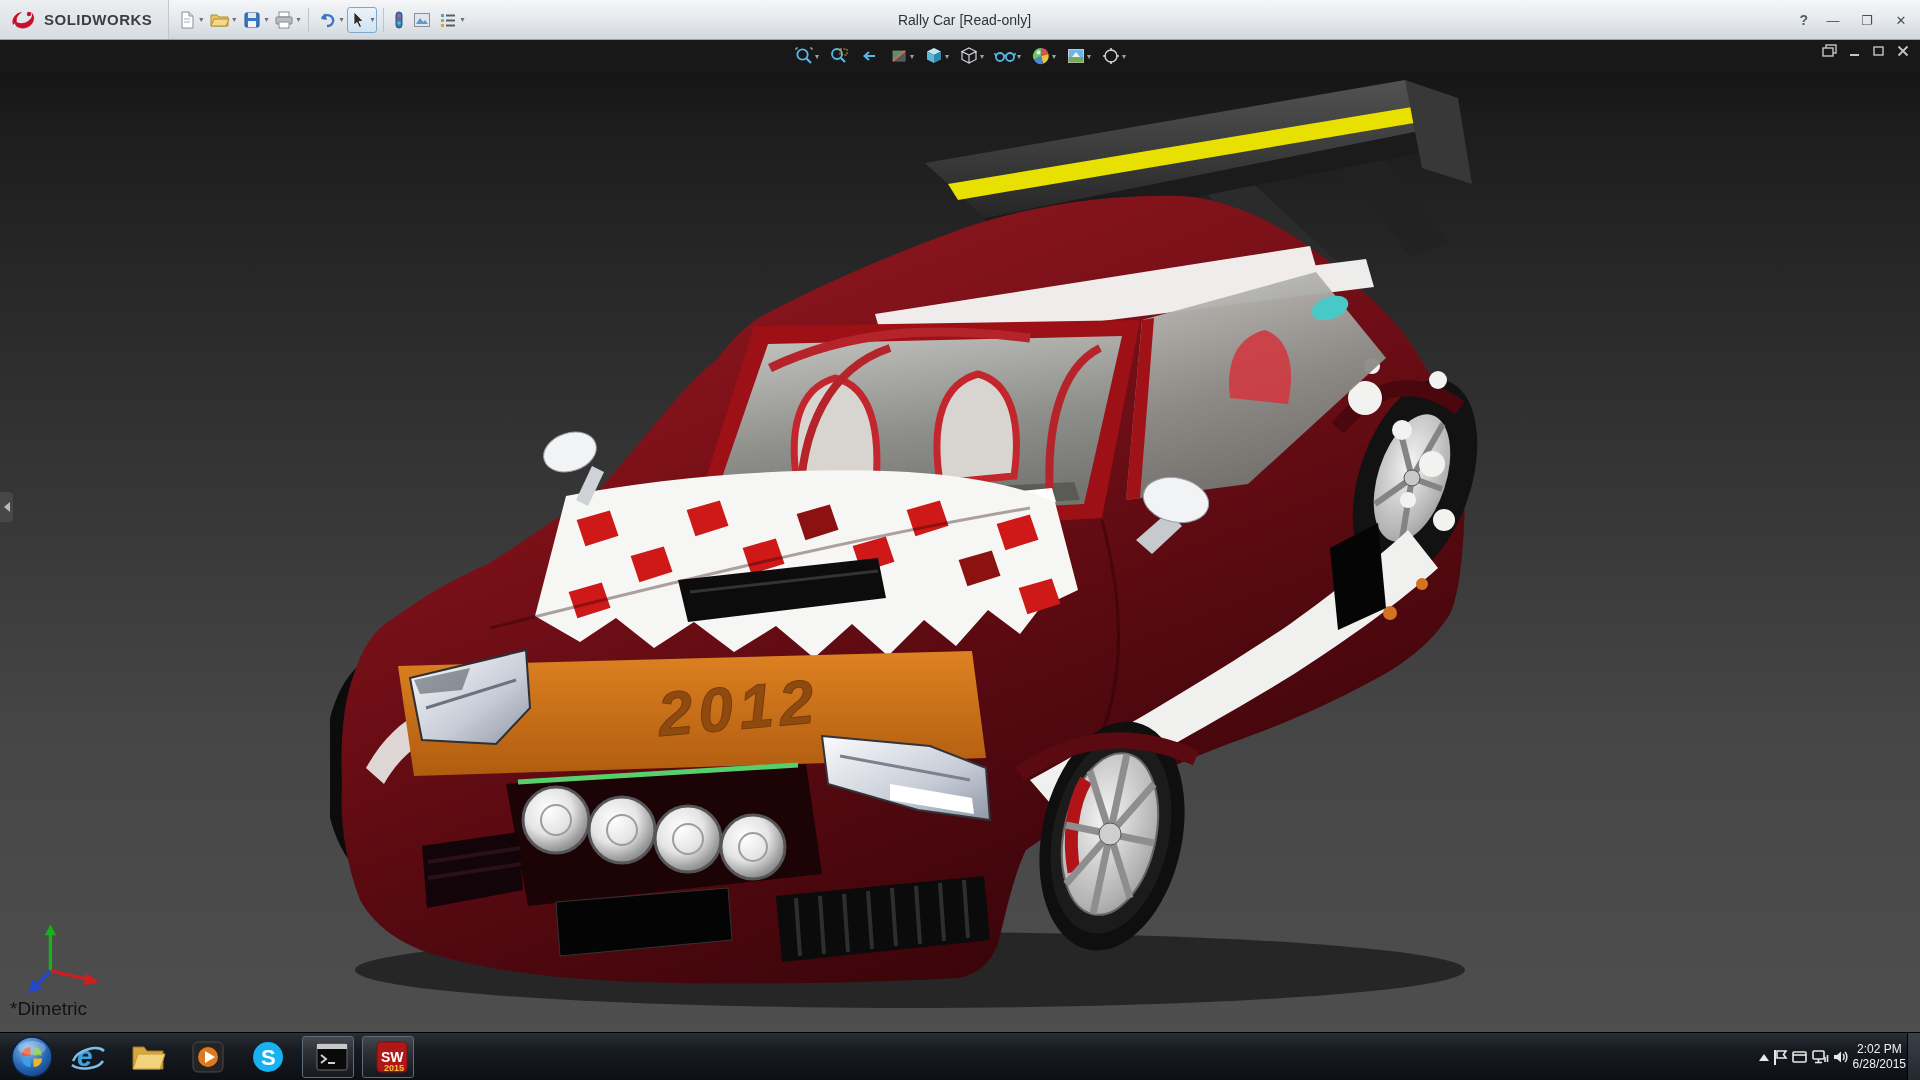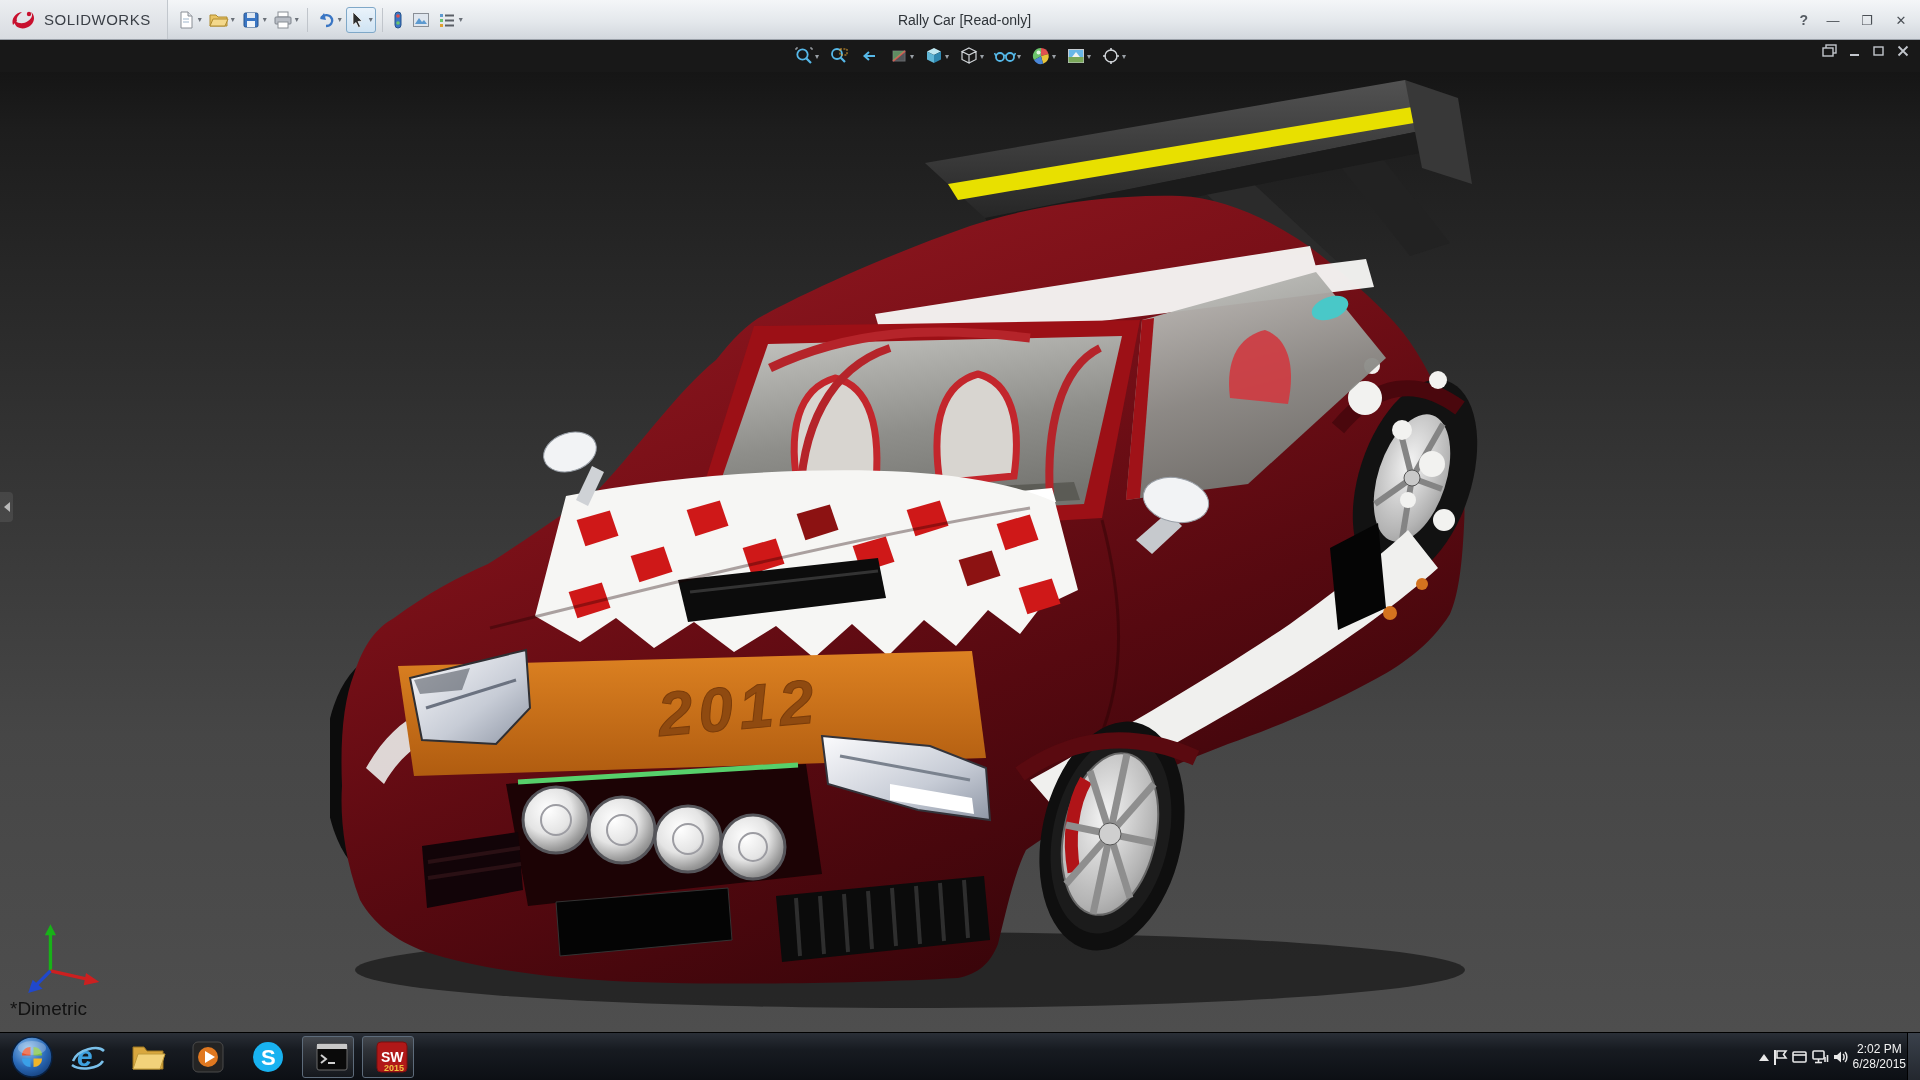--- a/index.html
+++ b/index.html
@@ -8,21 +8,21 @@
 
   
   .titlebar {
     position:absolute; top:0; left:0; width:1920px; height:40px;
     background:linear-gradient(180deg,#f4f6f8 0%,#e4e8ec 55%,#d2d7dd 100%);
     border-bottom:1px solid #9aa0a8;
     display:flex; align-items:center;
   }
   .logo { display:flex; align-items:center; gap:8px; padding:0 16px 0 10px; height:100%;
     background:linear-gradient(180deg,#eceef1,#d8dce1); border-right:1px solid #c2c7cd;}
-  .logo-text { font-size:15px; font-weight:normal; color:#3a3f46; letter-spacing:0.5px; }
+  .logo-text { font-size:15px; font-weight:bold; color:#3a3f46; letter-spacing:0.5px; }
   .tb-group { display:flex; align-items:center; gap:2px; padding:0 6px; height:100%; }
   .tb-btn { display:flex; align-items:center; padding:3px 2px; border-radius:3px; }
   .tb-btn.pressed { border:1px solid #7fa8c8; background:linear-gradient(180deg,#eaf3fb,#cfe3f3); }
   .dd::after { content:"▾"; font-size:8px; color:#6a7078; margin-left:2px; }
   .tb-sep { width:1px; height:24px; background:#c0c5cb; margin:0 4px; }
   .title-center { position:absolute; left:9px; right:0; top:0; height:40px;
     display:flex; align-items:center; justify-content:center; pointer-events:none; }
   .title-text { font-size:14px; color:#2e3338; }
   .tb-right { position:absolute; right:10px; top:0; height:40px; display:flex; align-items:center; gap:16px; }
   .winglyph { font-size:13px; color:#4a4f55; width:18px; text-align:center; }

